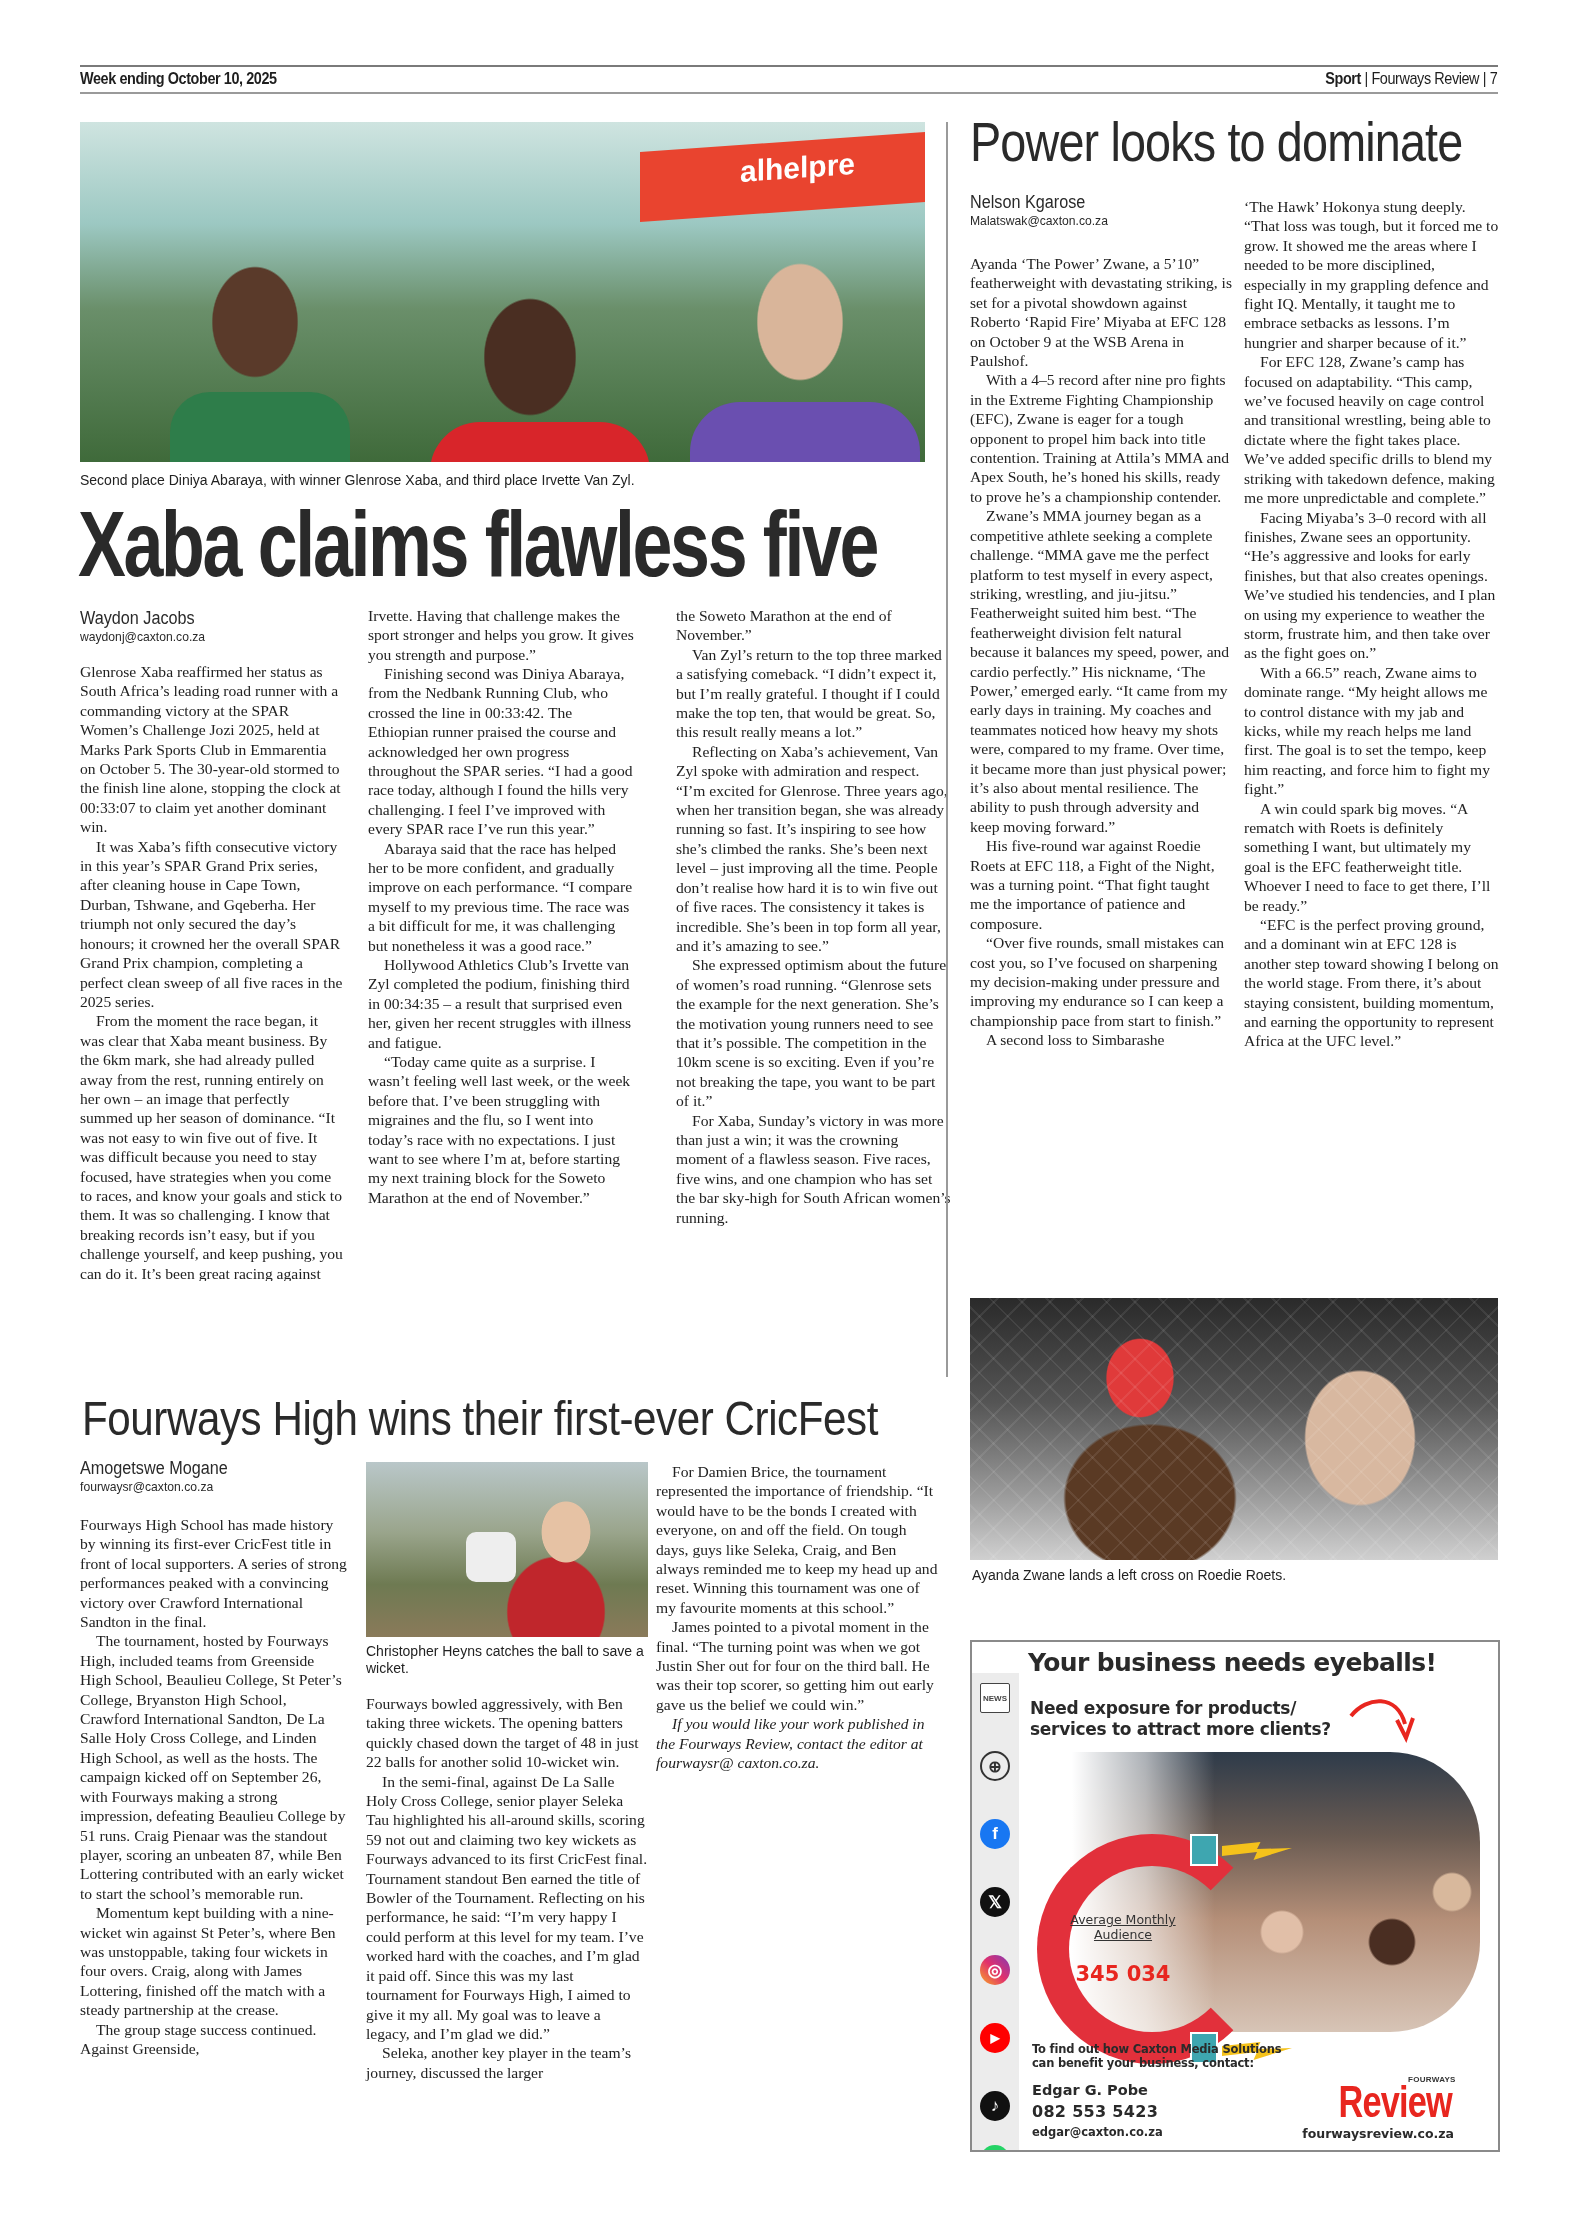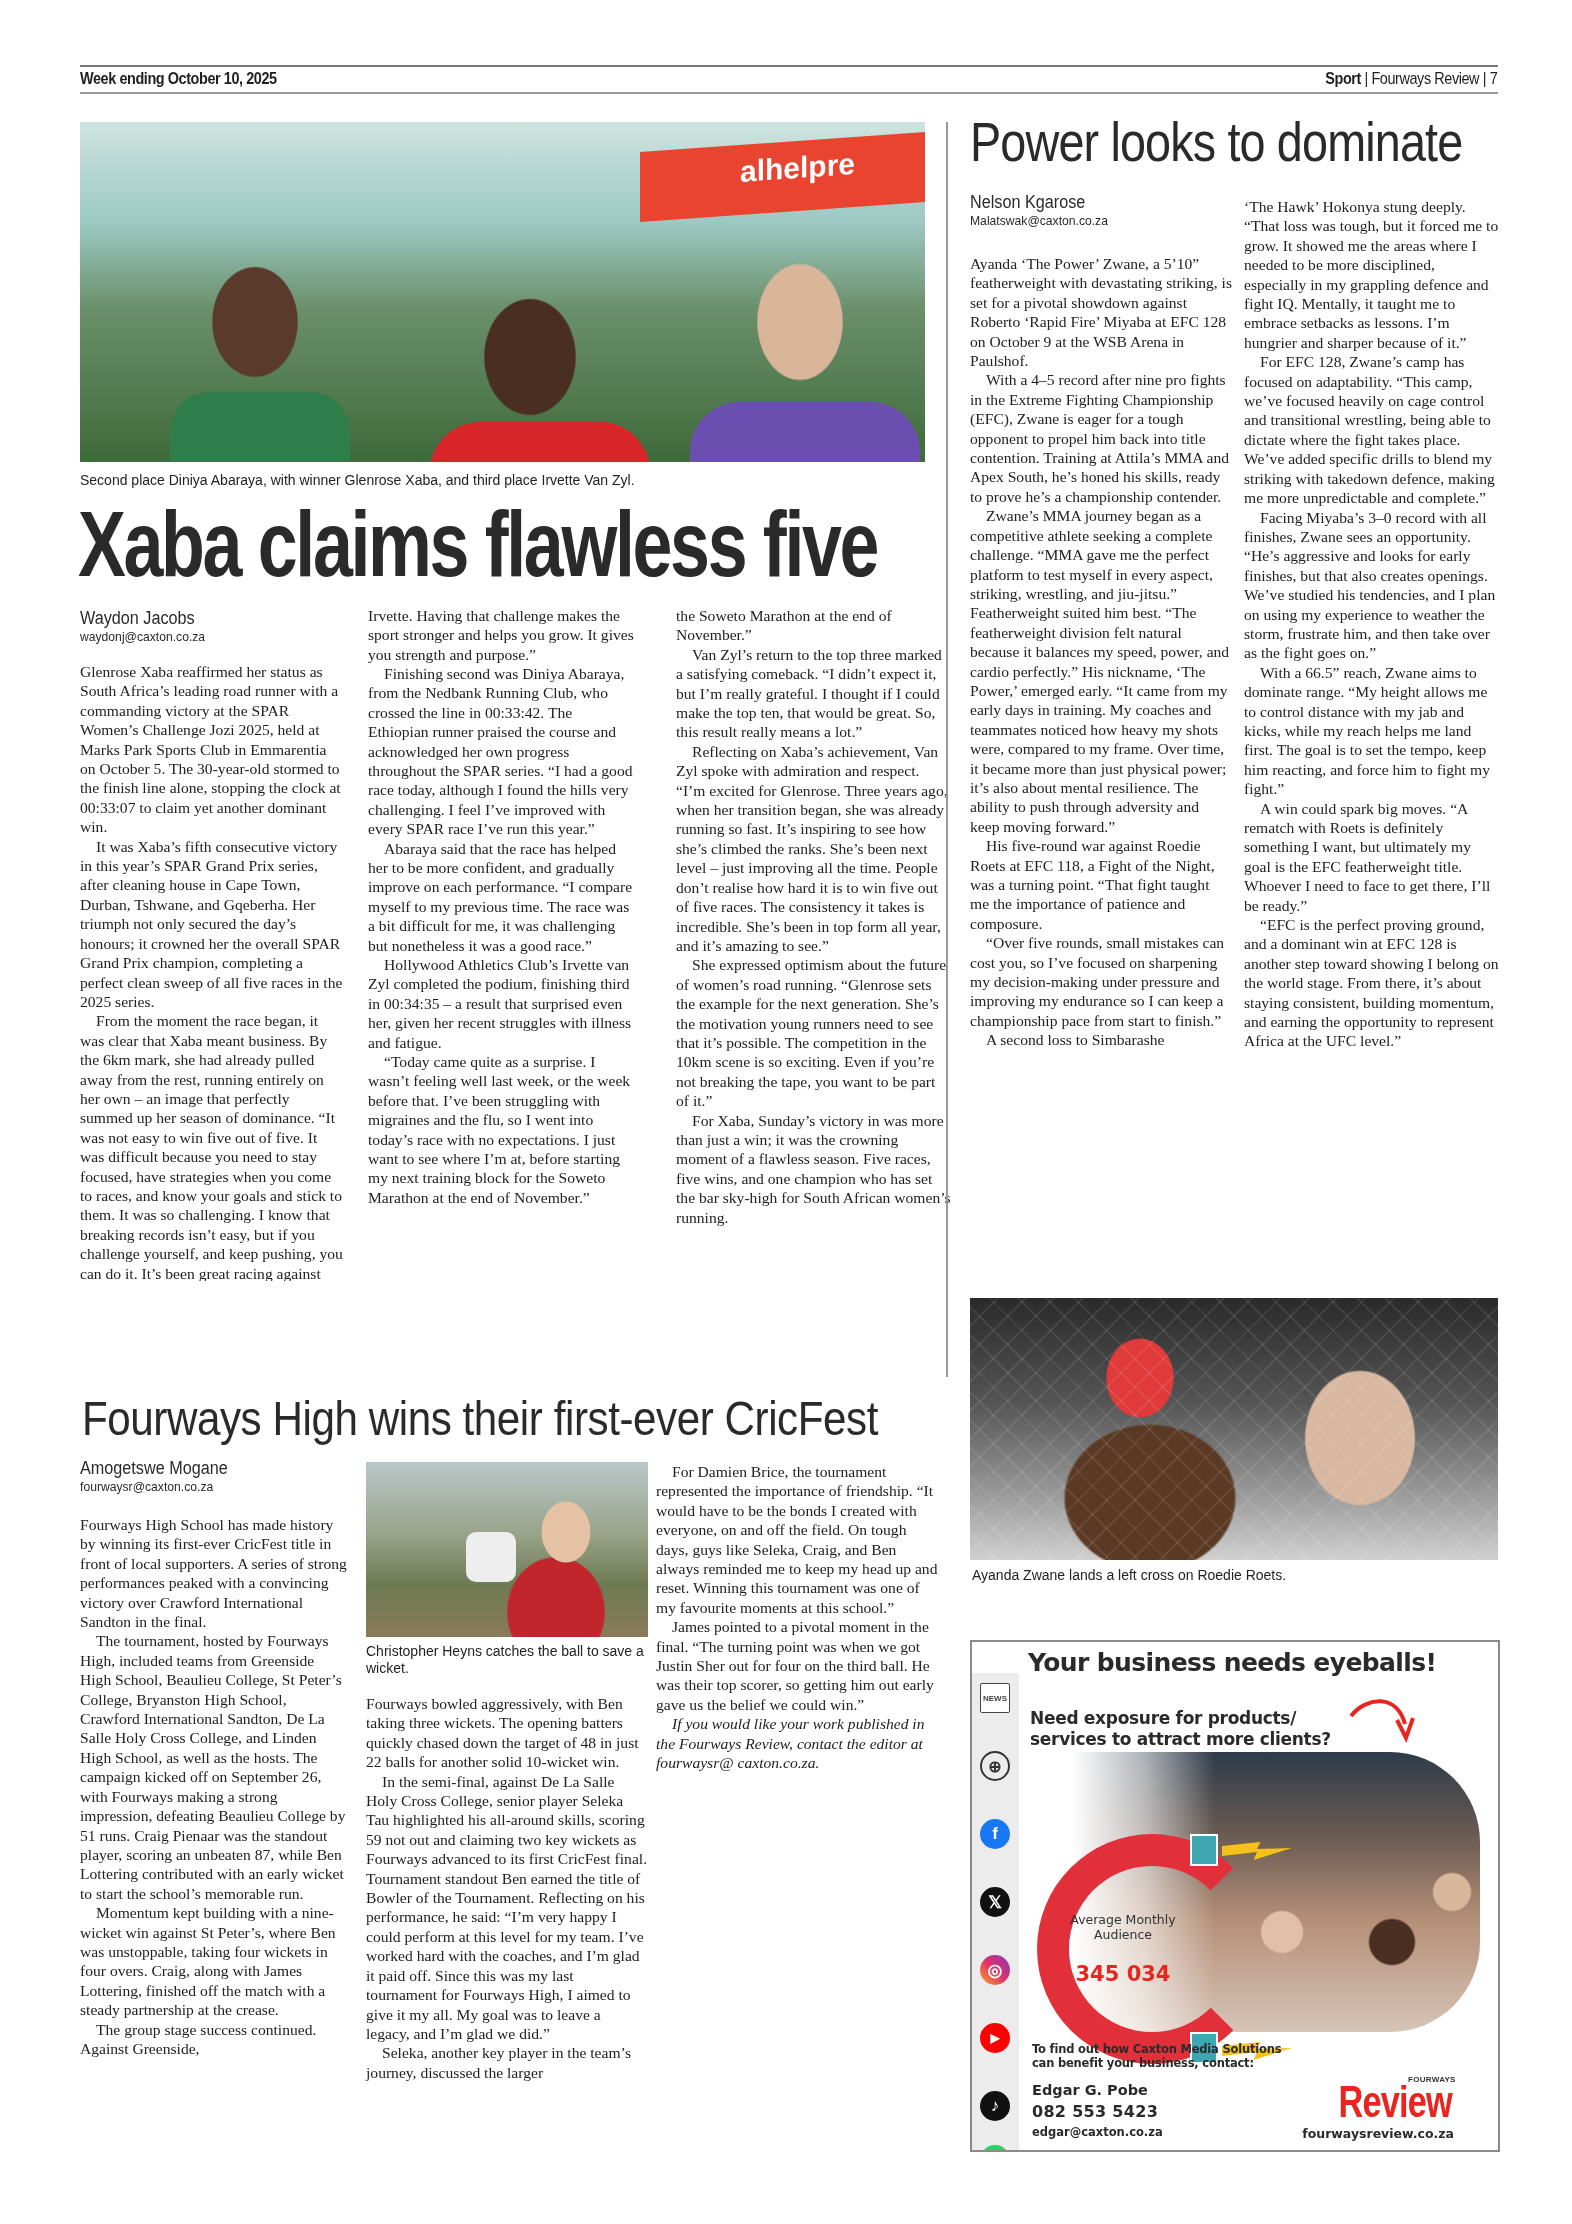--- a/index.html
+++ b/index.html
@@ -63,35 +63,35 @@
       radial-gradient(ellipse 80px 90px at 190px 150px, #c0262c 60%, transparent 62%),
       linear-gradient(180deg, #b9c7c9 0%, #9aa58c 40%, #6e7a52 70%, #8a7a5a 100%); }
   .photo-cricket .glove { position: absolute; left: 100px; top: 70px; width: 50px; height: 50px; background: #eee; border-radius: 10px; }
   .caption-cricket { left: 366px; top: 1643px; width: 282px; line-height: 17px; }
 
   
   .ad { left: 970px; top: 1640px; width: 530px; height: 512px; border: 2px solid #8a8a8a; background: #fff; overflow: hidden; }
   .ad-sidebar { position: absolute; left: 0; top: 0; width: 47px; height: 100%; background: #ececec; margin-top: 31px; }
   .ad-icon { position: absolute; left: 8px; width: 30px; height: 30px; border-radius: 50%; display: flex; align-items: center; justify-content: center; font-family: "Liberation Sans", sans-serif; font-weight: bold; color: #fff; font-size: 17px; }
   .ad-title { position: absolute; left: 56px; top: 6px; font-family: "DejaVu Sans", sans-serif; font-weight: bold; font-size: 25px; color: #2a2a2a; white-space: nowrap; letter-spacing: -0.6px; }
-  .ad-sub { position: absolute; left: 58px; top: 56px; font-family: "DejaVu Sans", sans-serif; font-weight: bold; font-size: 17px; line-height: 21px; color: #2a2a2a; width: 320px; letter-spacing: -0.3px; margin-top: 10px; }
+  .ad-sub { position: absolute; left: 58px; top: 56px; font-family: "DejaVu Sans", sans-serif; font-weight: bold; font-size: 17px; line-height: 21px; color: #2a2a2a; width: 320px; letter-spacing: -0.3px; }
   .ad-arrow { position: absolute; left: 375px; top: 52px; width: 70px; height: 50px; }
   .ad-crowd { position: absolute; left: 100px; top: 110px; width: 408px; height: 280px; border-radius: 0 90px 90px 0;
     background:
       linear-gradient(90deg, rgba(255,255,255,1) 0%, rgba(255,255,255,0.6) 18%, rgba(255,255,255,0) 35%),
       radial-gradient(circle at 320px 190px, #4a2e22 22px, transparent 24px),
       radial-gradient(circle at 210px 180px, #e1bfa8 20px, transparent 22px),
       radial-gradient(circle at 380px 140px, #d8b89c 18px, transparent 20px),
       linear-gradient(180deg, #2e3b4a 0%, #6a5b52 30%, #b58f78 60%, #d7c4b6 100%); }
   .ad-magnet { position: absolute; left: 65px; top: 192px; width: 230px; height: 230px; border: 32px solid #e2303b; border-right-color: transparent; border-radius: 50%; transform: rotate(0deg); }
   .ad-magnet-tip1 { position: absolute; left: 218px; top: 192px; width: 28px; height: 32px; background: #3ea6b0; border: 2px solid #fff; }
   .ad-magnet-tip2 { position: absolute; left: 218px; top: 390px; width: 28px; height: 32px; background: #3ea6b0; border: 2px solid #fff; }
   .ad-bolt1 { position: absolute; left: 250px; top: 198px; width: 70px; height: 20px; background: #f5c21b; clip-path: polygon(0 30%, 55% 10%, 50% 45%, 100% 40%, 45% 100%, 50% 60%, 0 80%); }
   .ad-bolt2 { position: absolute; left: 250px; top: 398px; width: 70px; height: 20px; background: #f5c21b; clip-path: polygon(0 30%, 55% 10%, 50% 45%, 100% 40%, 45% 100%, 50% 60%, 0 80%); }
-  .ad-audience { position: absolute; left: 96px; top: 270px; width: 110px; text-align: center; font-family: "DejaVu Sans", sans-serif; font-size: 12.5px; line-height: 15px; color: #333; }
+  .ad-audience { position: absolute; left: 96px; top: 270px; width: 110px; text-align: center; font-family: "DejaVu Sans", sans-serif; font-size: 12.5px; line-height: 15px; color: #333; text-decoration: underline; }
   .ad-number { position: absolute; left: 86px; top: 320px; width: 130px; text-align: center; font-family: "DejaVu Sans", sans-serif; font-weight: bold; font-size: 21px; color: #e8261f; }
   .ad-findout { position: absolute; left: 60px; top: 400px; font-family: "DejaVu Sans", sans-serif; font-weight: bold; font-size: 11.5px; line-height: 14px; color: #2a2a2a; letter-spacing: -0.2px; }
   .ad-contact-name { position: absolute; left: 60px; top: 440px; font-family: "DejaVu Sans", sans-serif; font-weight: bold; font-size: 14.5px; color: #2a2a2a; }
   .ad-contact-phone { position: absolute; left: 60px; top: 460px; font-family: "DejaVu Sans", sans-serif; font-weight: bold; font-size: 16px; color: #2a2a2a; letter-spacing: 0.3px; }
   .ad-contact-email { position: absolute; left: 60px; top: 483px; font-family: "DejaVu Sans", sans-serif; font-weight: bold; font-size: 11.5px; color: #2a2a2a; }
   .ad-logo-small { position: absolute; left: 436px; top: 433px; font-family: "Liberation Sans", sans-serif; font-weight: bold; font-size: 8px; color: #333; letter-spacing: 0.3px; }
   .ad-logo { position: absolute; left: 310px; top: 440px; width: 170px; text-align: right; font-family: "Liberation Sans", sans-serif; font-weight: bold; font-size: 44px; color: #e8261f; transform: scaleX(0.78); transform-origin: right; line-height: 40px; letter-spacing: -1px; }
   .ad-url { position: absolute; left: 310px; top: 484px; width: 172px; text-align: right; font-family: "DejaVu Sans", sans-serif; font-weight: bold; font-size: 12.5px; color: #2a2a2a; }
 </style>
 </head>

